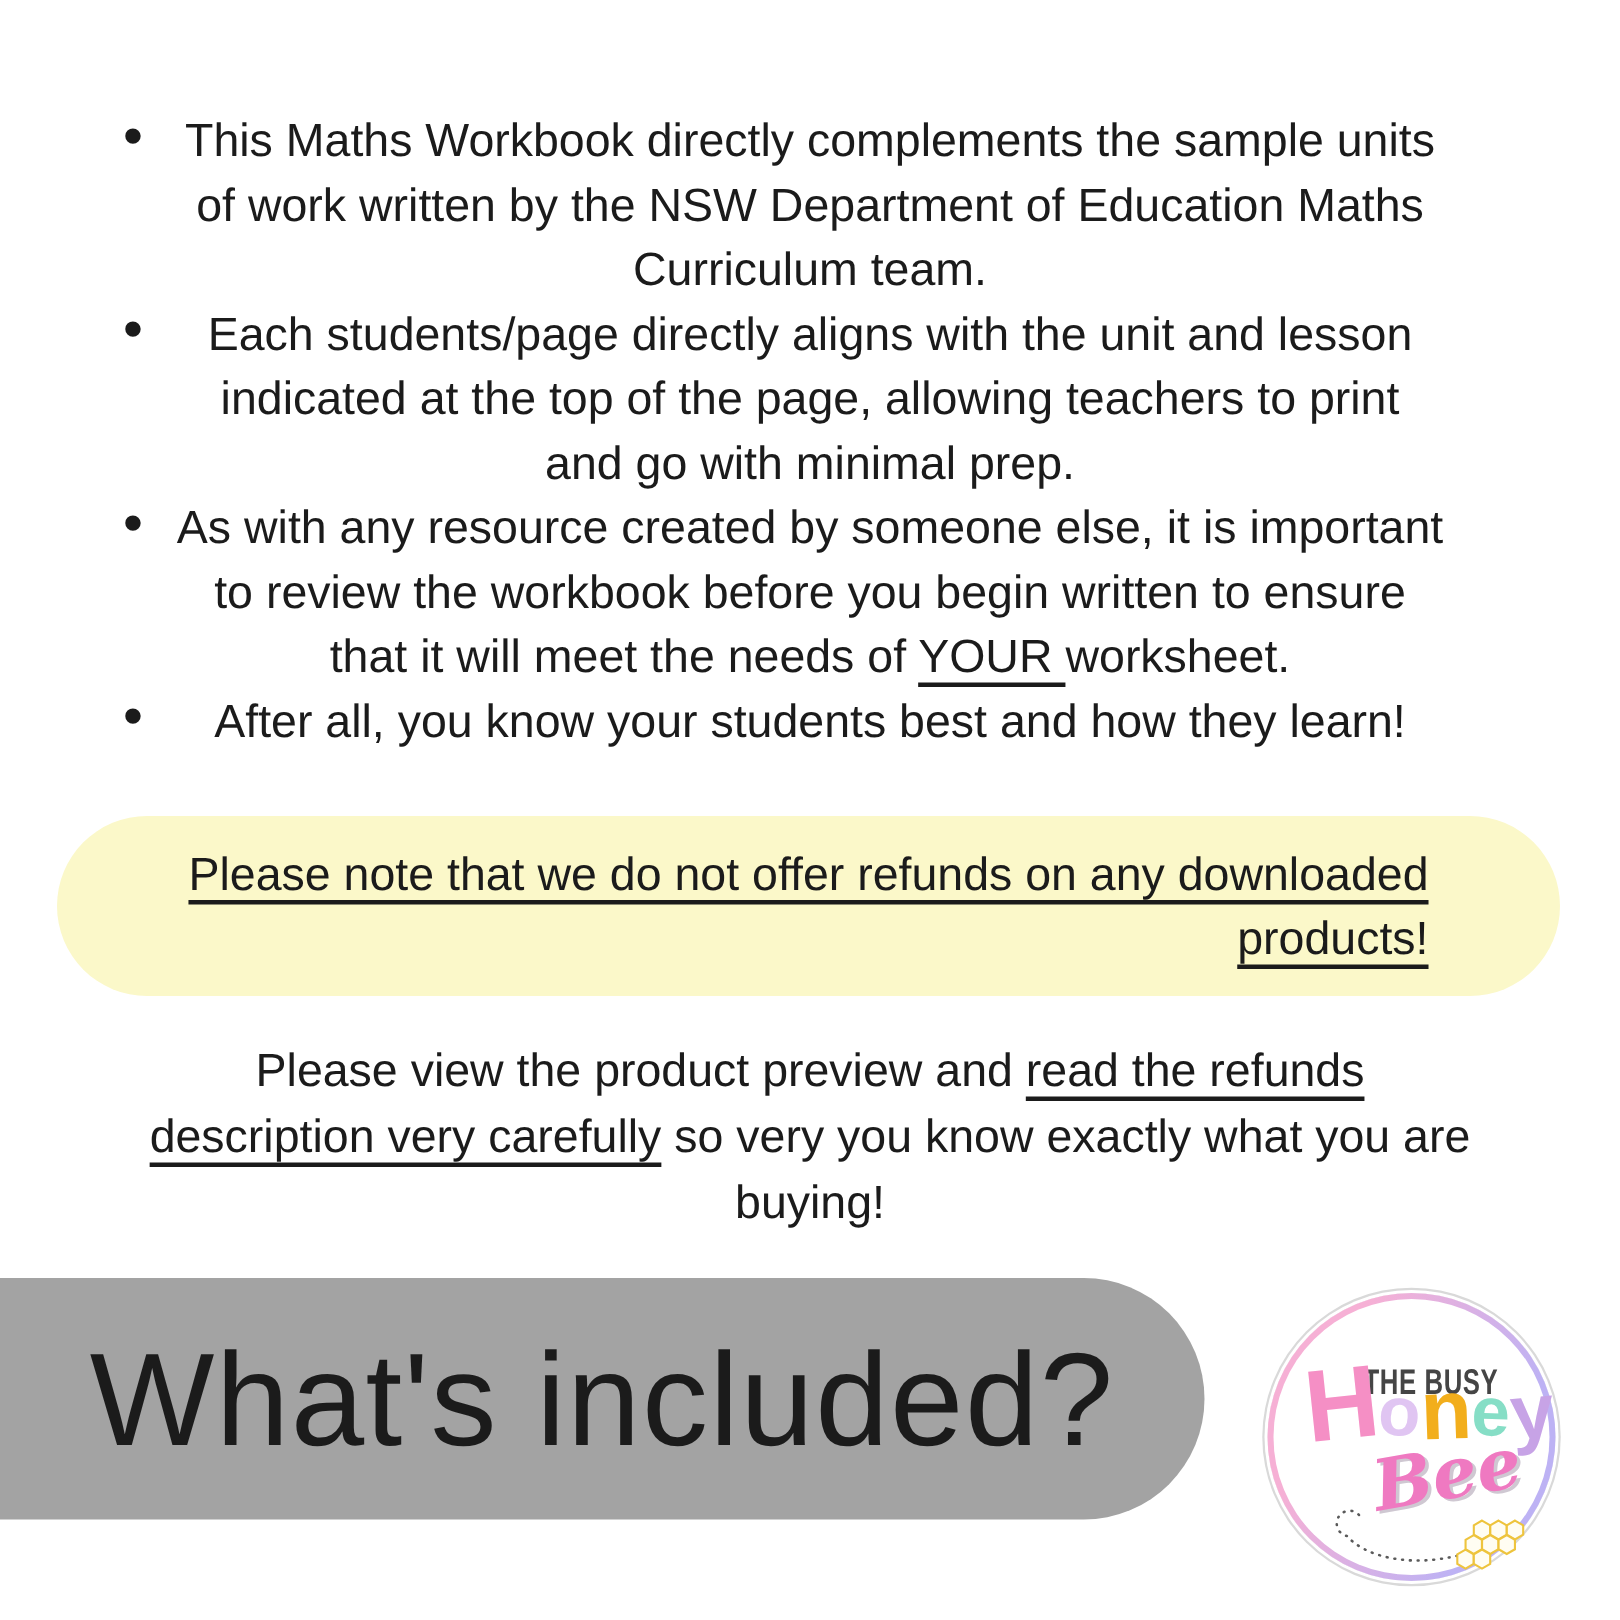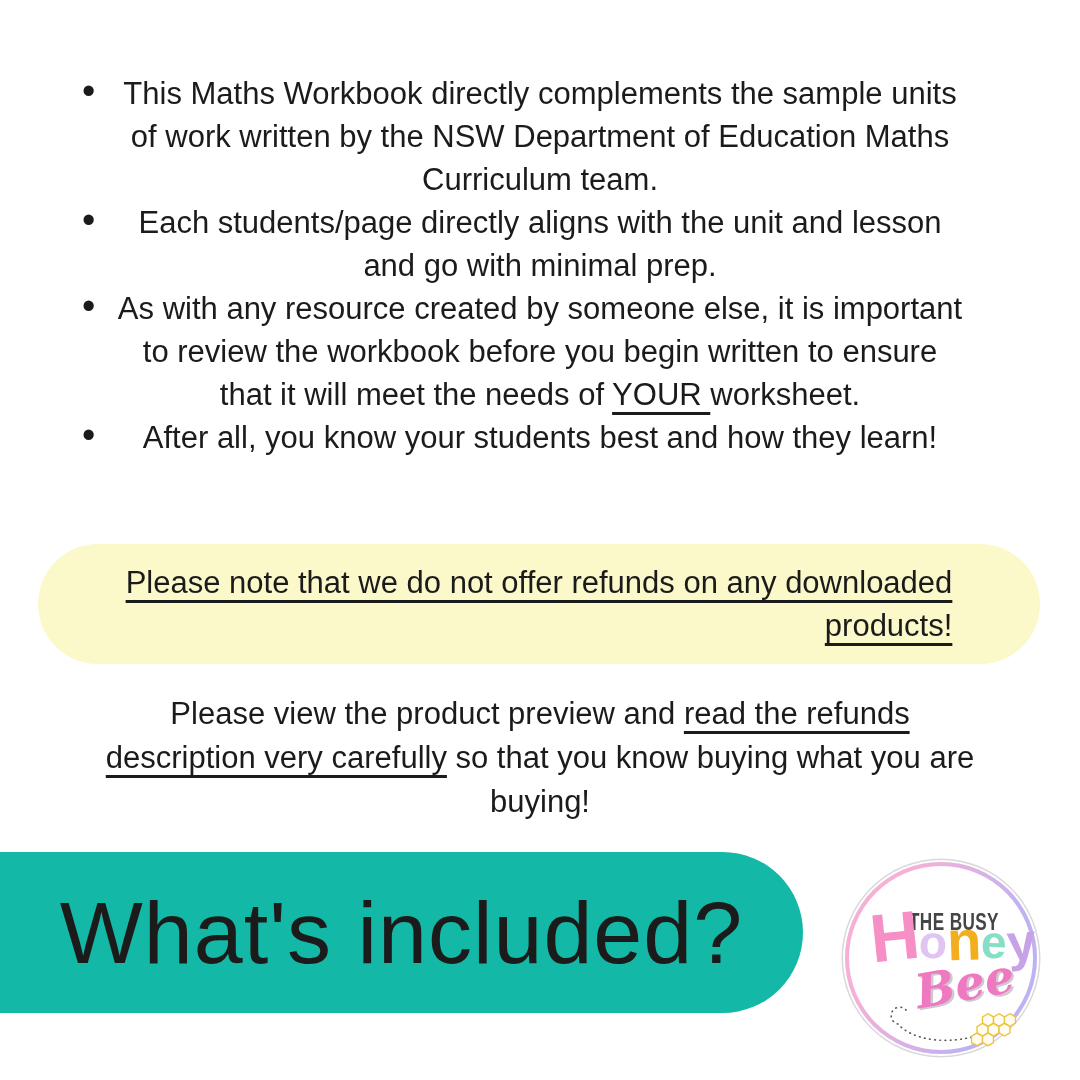--- a/index.html
+++ b/index.html
@@ -55,20 +55,21 @@
 <div id="canvas" style="color: rgb(27, 27, 27);">
 
   <ul class="bullets">
       <li>
         <span class="rline"><span>This Maths Workbook directly complements the sample units</span></span>
         <span class="rline"><span>of work written by the NSW Department of Education Maths</span></span>
         <span class="rline"><span>Curriculum team.</span></span>
       </li>
       <li>
         <span class="rline"><span>Each students/page directly aligns with the unit and lesson</span></span>
+        <span class="rline"><span>indicated at the top of the page, allowing teachers to print</span></span>
         <span class="rline"><span>and go with minimal prep.</span></span>
       </li>
       <li>
         <span class="rline"><span>As with any resource created by someone else, it is important</span></span>
         <span class="rline"><span>to review the workbook before you begin written to ensure</span></span>
         <span class="rline"><span>that it will meet the needs of </span><u>YOUR&nbsp;</u><span>worksheet.</span></span>
       </li>
       <li>
         <span class="rline"><span>After all, you know your students best and how they learn!</span></span>
       </li>
@@ -77,26 +78,26 @@
   <div class="refund" style="background: rgb(251, 248, 201);">
     <div>
         <span class="rline"><u>Please note that we do not offer refunds on any downloaded</u></span>
         <span class="rline"><u>products!</u></span>
       </div>
   </div>
 
   <div class="preview">
     <div>
         <span class="rline"><span>Please view the product preview and </span><u>read the refunds</u></span>
-        <span class="rline"><u>description very carefully</u><span> so that you know buying what you are</span></span>
+        <span class="rline"><u>description very carefully</u><span> so very you know exactly what you are</span></span>
         <span class="rline"><span>buying!</span></span>
       </div>
   </div>
 
-  <div class="included" style="background: #14b8a6; align-items: center;">
+  <div class="included" style="background: #a3a3a3; align-items: center;">
     <div class="included-text">What's included?</div>
   </div>
 
   <div class="logo" style="background: linear-gradient(115deg, rgb(246, 176, 213) 25%, rgb(189, 178, 244) 75%);">
     <div class="logo-inner">
       <div class="logo-thebusy" style="color: rgb(69, 69, 69);">THE BUSY</div>
       <div class="logo-honey"><span class="hl hl0" style="color: rgb(245, 143, 197);">H</span><span class="hl hl1" style="color: rgb(224, 197, 242);">o</span><span class="hl hl2" style="color: rgb(242, 174, 28);">n</span><span class="hl hl3" style="color: rgb(134, 222, 198);">e</span><span class="hl hl4" style="color: rgb(199, 163, 230);">y</span></div>
       <div class="logo-bee" style="color: rgb(239, 121, 193);">Bee</div>
     </div>
     <svg class="logo-deco" viewBox="0 0 192 192" xmlns="http://www.w3.org/2000/svg">

